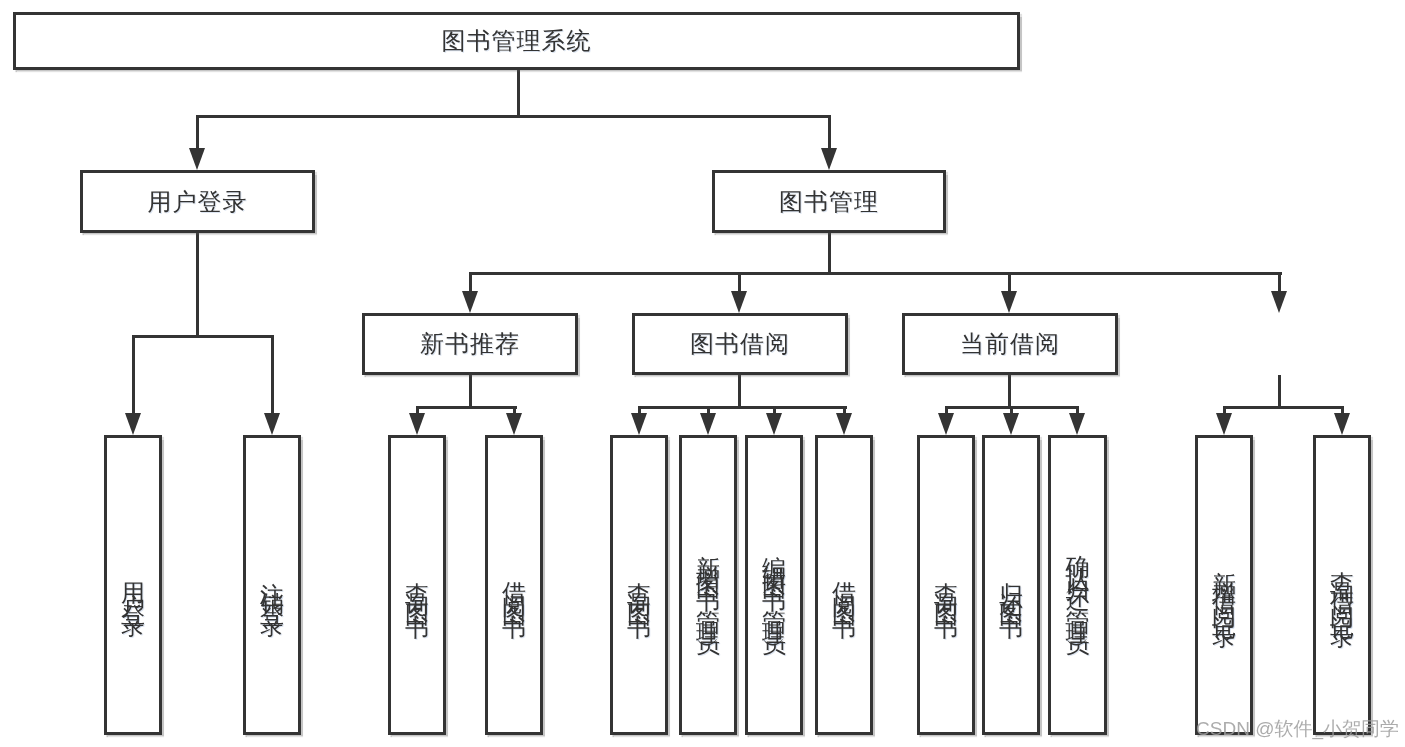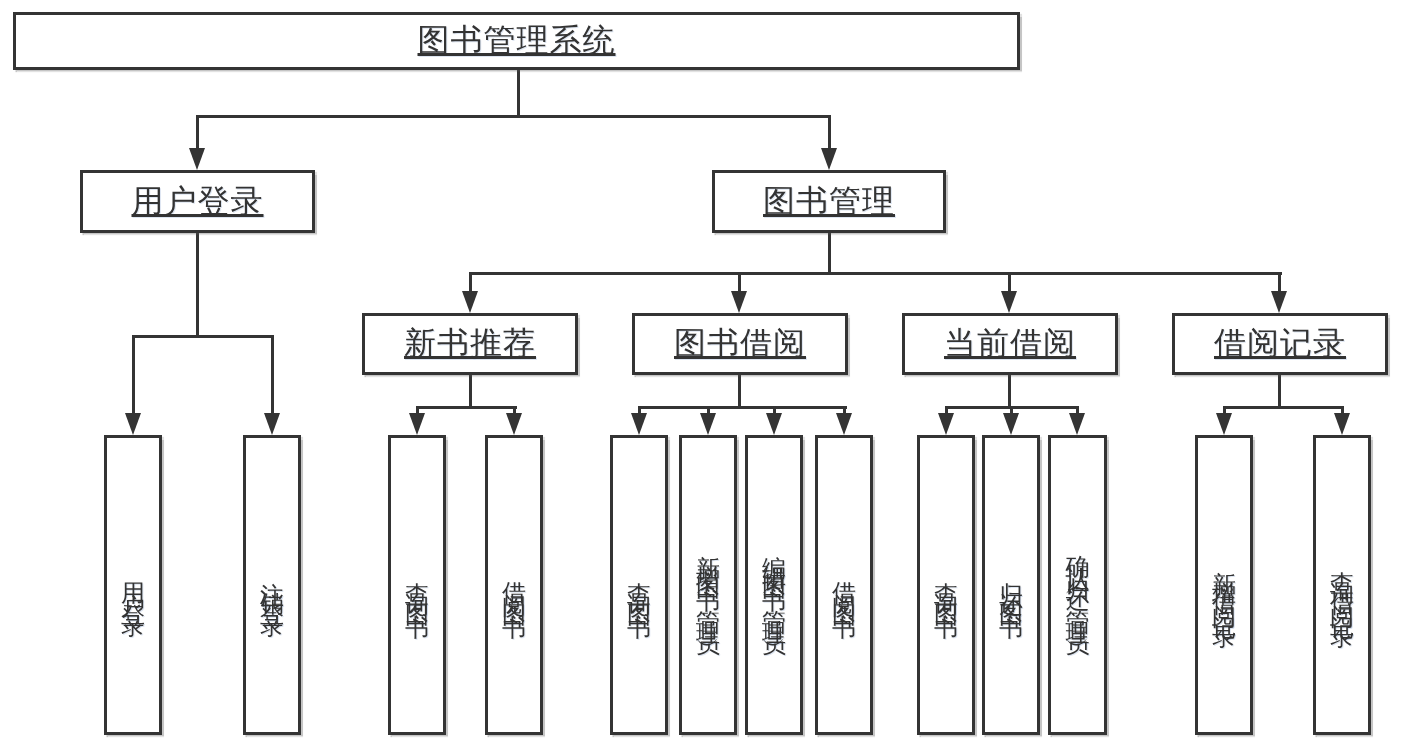--- a/index.html
+++ b/index.html
@@ -13,26 +13,25 @@
   .box{
     position:absolute;
     box-sizing:border-box;
     border:3px solid #343434;
     background:#ffffff;
     display:flex;align-items:center;justify-content:center;
     color:#333333;
     box-shadow:1.5px 2px 1px rgba(90,90,90,0.35);
   }
   .lbl{
-    font-size:32px;
+    font-size:24px;
     color:#333333;
     letter-spacing:1px;
     white-space:nowrap;
     text-shadow:1px 1px 0 rgba(120,150,200,0.25);
-    text-decoration:underline;
   }
   .vlbl{
     writing-mode:vertical-rl;
     text-orientation:mixed;
     font-size:24px;
     color:#333333;
     letter-spacing:11px;
     line-height:1;
     text-shadow:1px 1px 0 rgba(120,150,200,0.25);
   }
@@ -131,23 +130,20 @@
 
   <div class="box" style="left:712px;top:170px;width:234px;height:63px">
     <span class="lbl">图书管理</span>
   </div>
   <div class="box" style="left:632px;top:313px;width:216px;height:62px">
     <span class="lbl">图书借阅</span>
   </div>
   <div class="box" style="left:902px;top:313px;width:216px;height:62px">
     <span class="lbl">当前借阅</span>
   </div>
-  <div class="box" style="left:1172px;top:313px;width:216px;height:62px">
-    <span class="lbl">借阅记录</span>
-  </div>
 
   <div class="box" style="left:104px;top:435px;width:58px;height:300px">
     <span class="vlbl">用户登录</span>
   </div>
   <div class="box" style="left:243px;top:435px;width:58px;height:300px">
     <span class="vlbl">注销登录</span>
   </div>
 
   <div class="box" style="left:388px;top:435px;width:58px;height:300px">
     <span class="vlbl">查询图书</span>
@@ -179,14 +175,15 @@
     <span class="vlbl">确认归还（管理员）</span>
   </div>
 
   <div class="box" style="left:1195px;top:435px;width:58px;height:300px">
     <span class="vlbl">新增借阅记录</span>
   </div>
   <div class="box" style="left:1313px;top:435px;width:58px;height:300px">
     <span class="vlbl">查询借阅记录</span>
   </div>
 
+  <div class="watermark">CSDN @软件_小贺同学</div>
 
 </div>
 
 </body></html>

